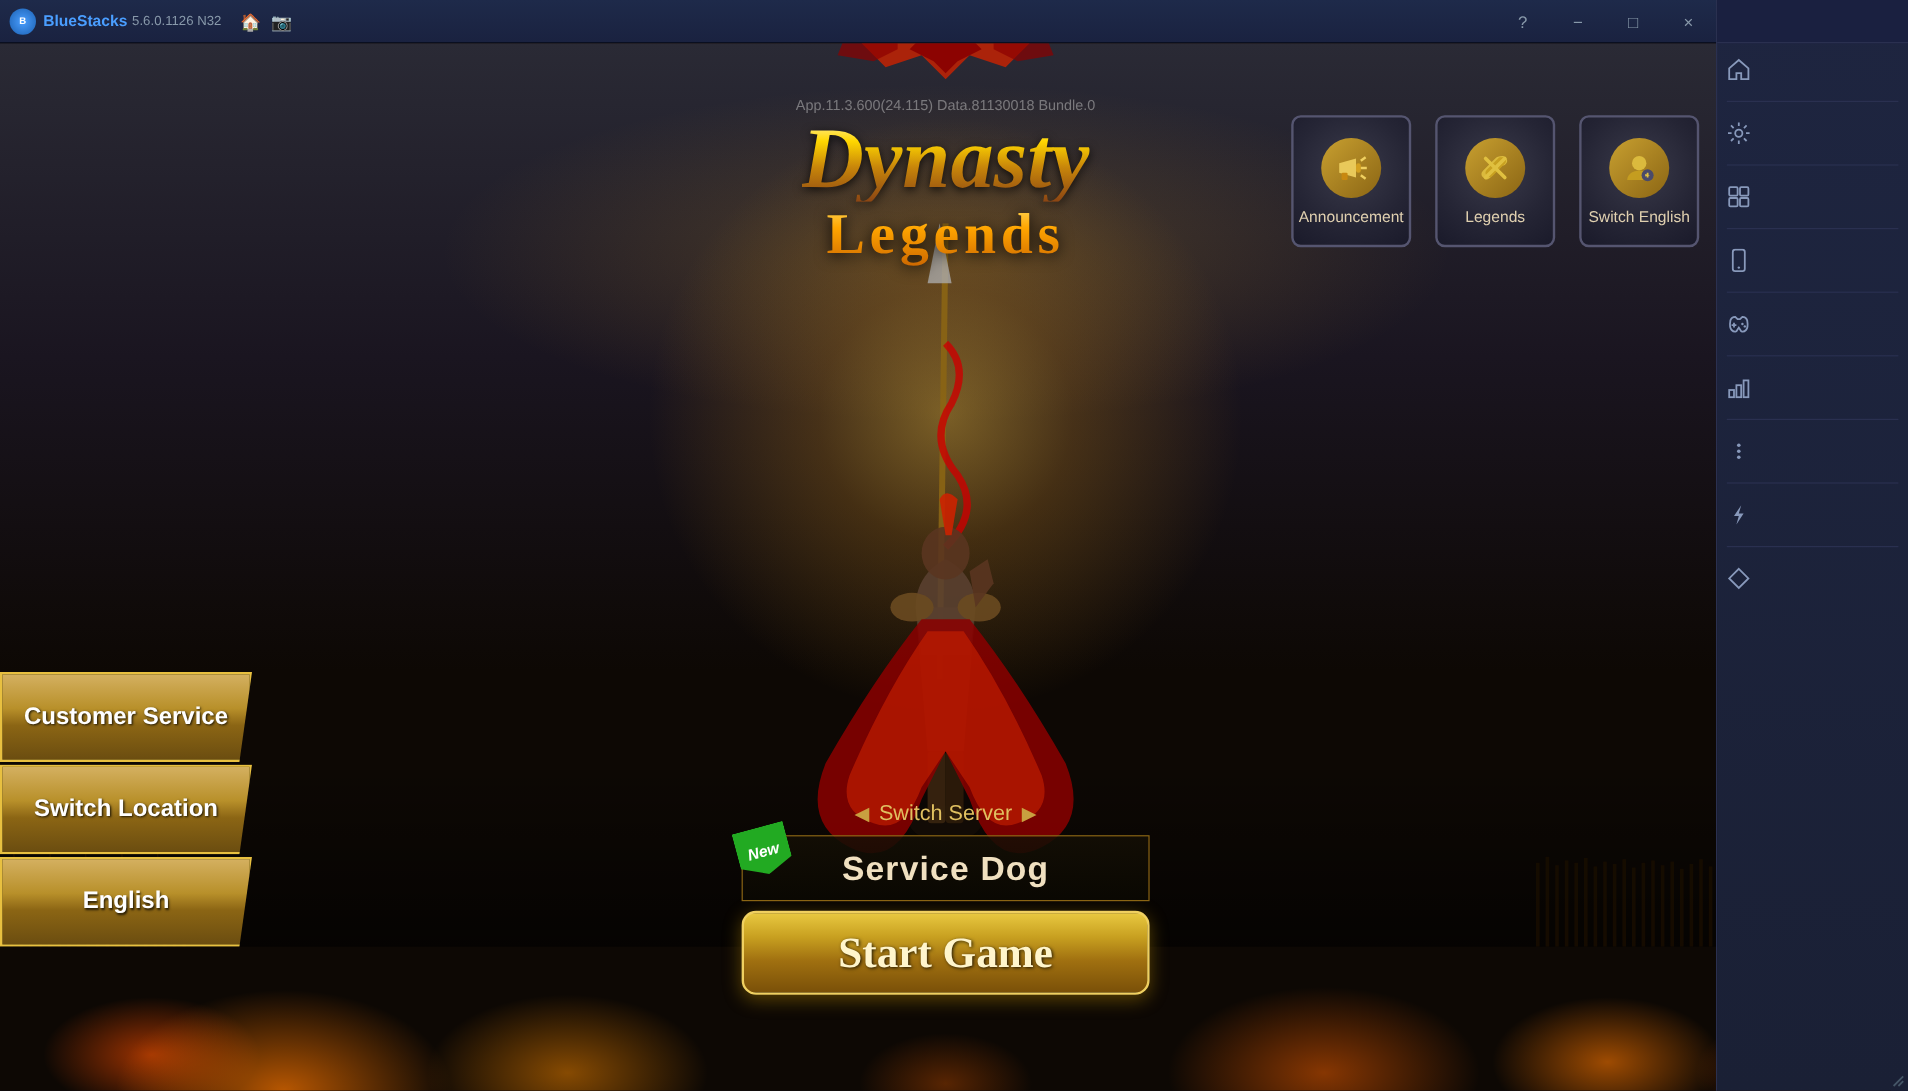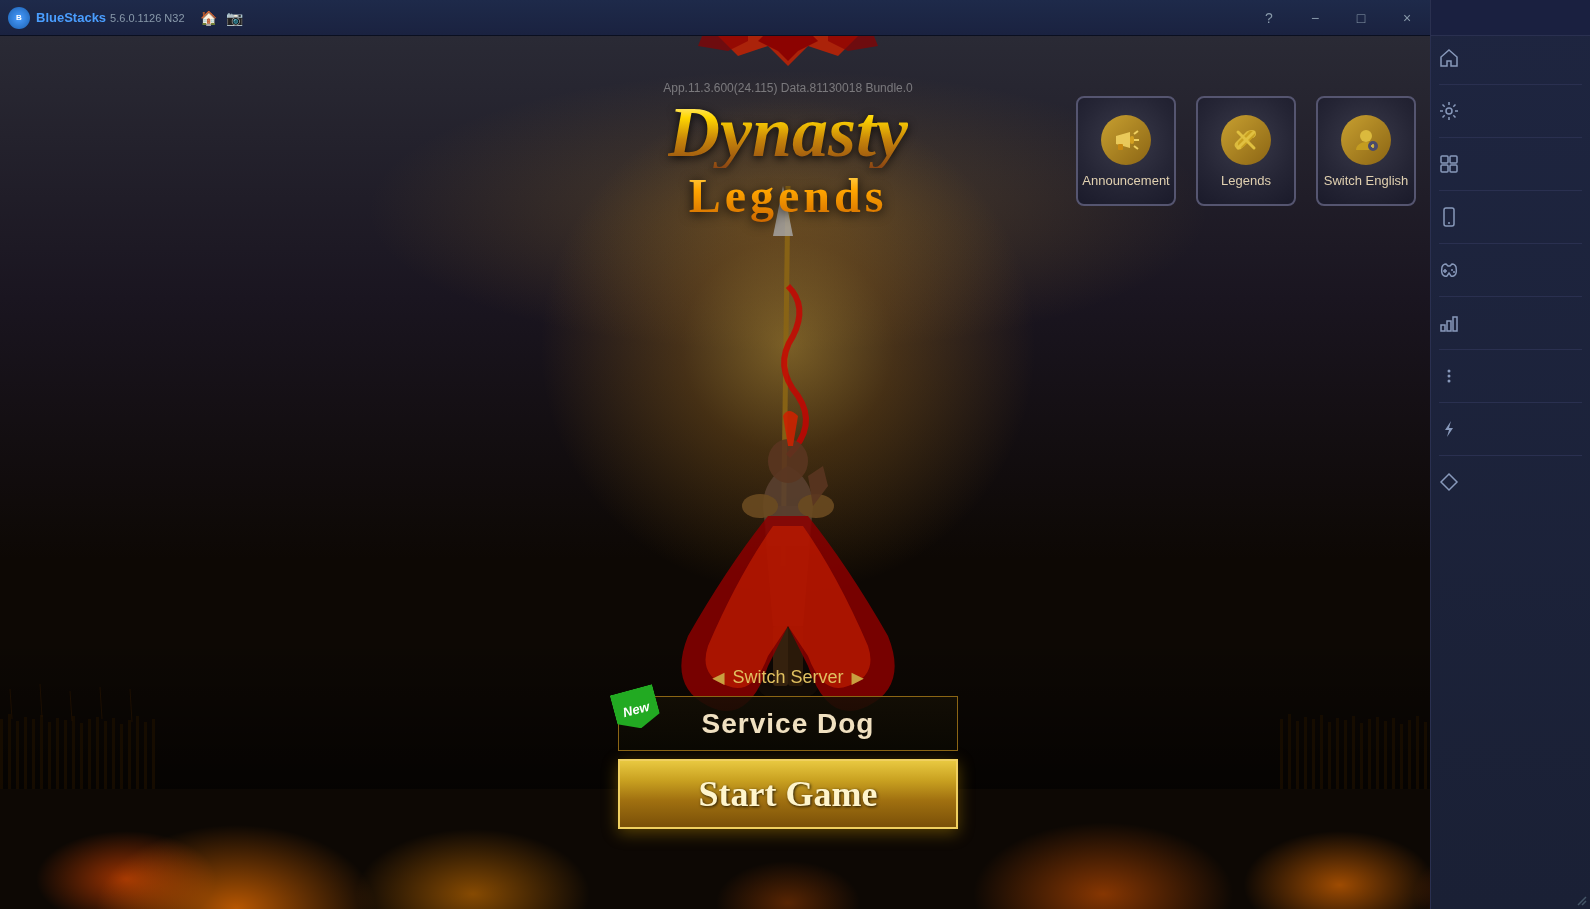--- a/index.html
+++ b/index.html
@@ -157,21 +157,21 @@
     }
 
     .start-game-btn {
       width: 340px; height: 70px;
       background: linear-gradient(180deg, #e8c840 0%, #c8a020 30%, #a07010 60%, #7a5008 100%);
       border: 2px solid #f0d060;
       display: flex; align-items: center; justify-content: center;
       color: #fff5cc; font-size: 36px; font-weight: bold;
       cursor: pointer; font-family: 'Times New Roman', serif;
       text-shadow: 1px 1px 3px rgba(0,0,0,0.8);
-      border-radius: 0;
+      border-radius: 12px;
       box-shadow: 0 4px 15px rgba(200,150,0,0.4);
     }
 
     
     .right-panel {
       position: absolute; top: 60px; right: 160px; z-index: 30;
       display: flex; flex-direction: row; gap: 20px; align-items: center;
     }
     .right-btn {
       width: 100px; height: 110px;
@@ -345,20 +345,25 @@
         <rect x="1384" y="82" width="3" height="68"></rect>
         <rect x="1392" y="79" width="3" height="71"></rect>
         <rect x="1400" y="85" width="3" height="65"></rect>
         <rect x="1408" y="81" width="3" height="69"></rect>
         <rect x="1416" y="77" width="3" height="73"></rect>
         <rect x="1424" y="83" width="3" height="67"></rect>
       </g>
     </svg>
   </div>
 
+  <div class="left-buttons">
+    <button class="left-btn">Customer Service</button>
+    <button class="left-btn">Switch Location</button>
+    <button class="left-btn">English</button>
+  </div>
 
   <div class="game-ui-panel">
 
     <div class="switch-server-row">
       <span class="switch-server-arrow">◀</span>
       <span>Switch Server</span>
       <span class="switch-server-arrow">▶</span>
     </div>
 
     <div class="server-name-box">

